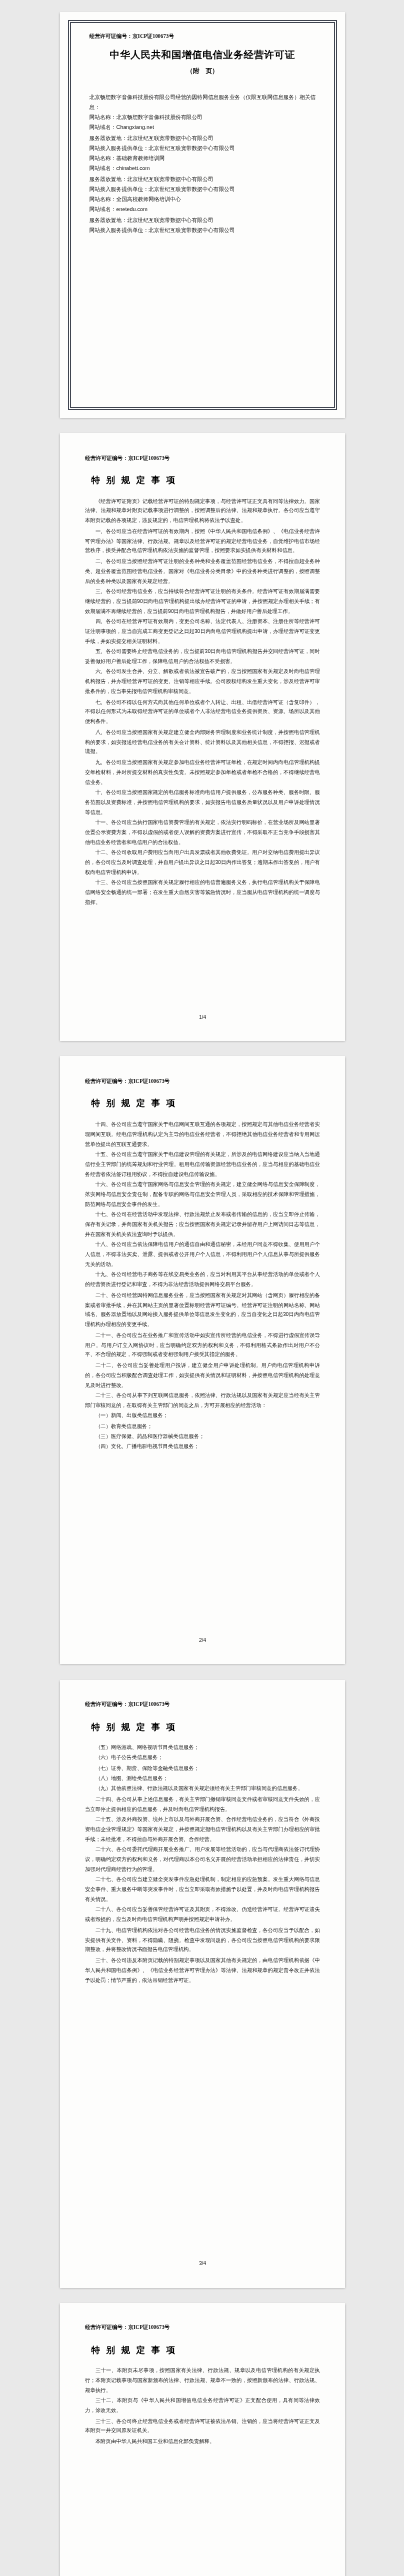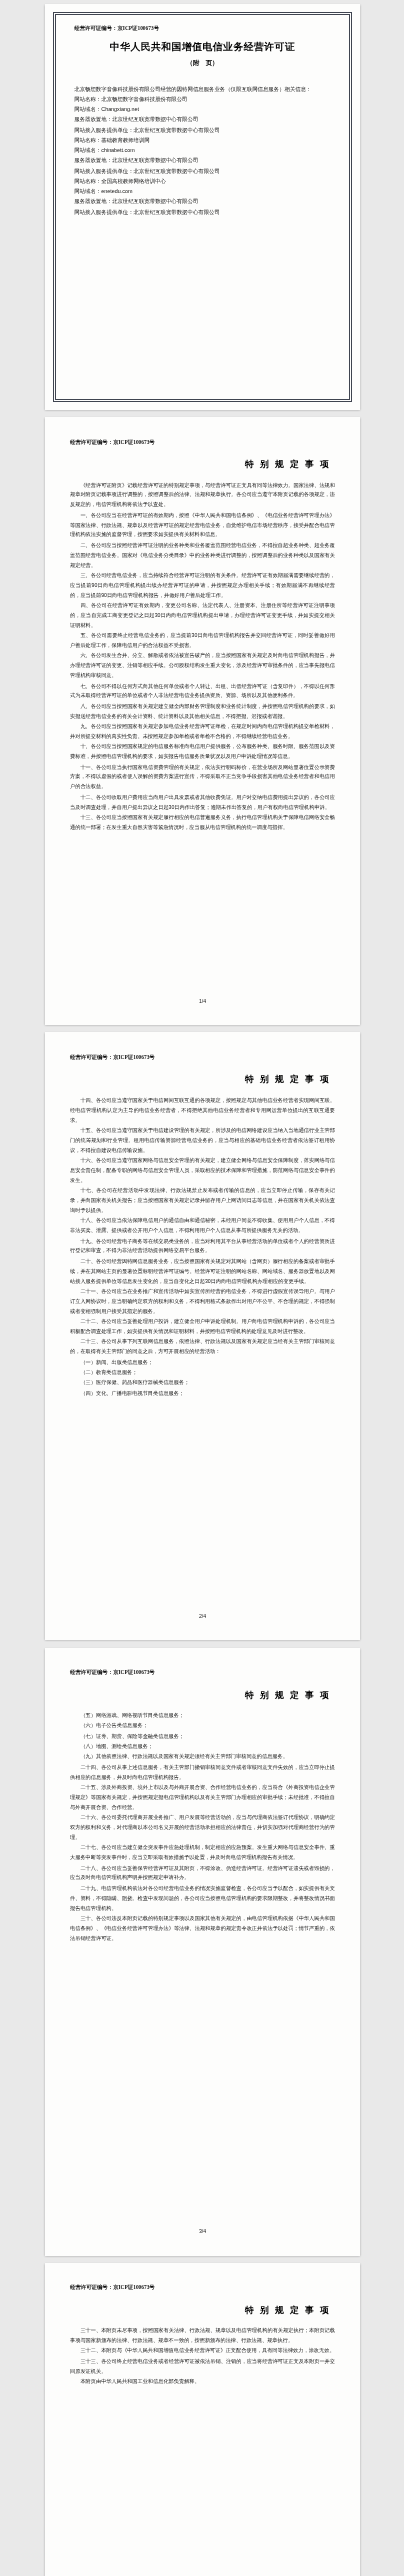--- a/index.html
+++ b/index.html
@@ -12,25 +12,26 @@
   .canvas {
     width: 405px;
     padding: 4.1px 0 4.6px;
     box-sizing: border-box;
     display: flex;
     flex-direction: column;
     align-items: center;
     gap: 7.2px;
   }
   .page {
-    width: 315px;
+    width: 285px;
     background: #fdfdfc;
     box-shadow: 0 0.5px 2.1px rgba(0,0,0,0.30);
     position: relative;
     box-sizing: border-box;
+    margin-top: 8px;
   }
   
   .cert { height: 406px; }
   .cert-frame {
     position: absolute;
     inset: 7.7px;
     border: 0.5px solid #3f4450;
     pointer-events: none;
   }
   .cert-frame::after {
@@ -83,21 +84,21 @@
   
   .prov { height: 608px; padding: 21.6px 25px 0; }
   .prov-header {
     font-family: "Liberation Serif", "DejaVu Serif", serif;
     font-size: 5.4px;
     font-weight: 700;
     color: #101010;
   }
   .prov-title {
     margin: 13.4px 0 9.3px;
-    text-align: right;
+    text-align: left;
     font-family: "Liberation Serif", "DejaVu Serif", serif;
     font-size: 8.8px;
     font-weight: 700;
     letter-spacing: 6.2px;
     padding-left: 6.2px;
     color: #000;
   }
   .prov-body p {
     margin: 0 0 0.5px;
     font-size: 5.2px;

